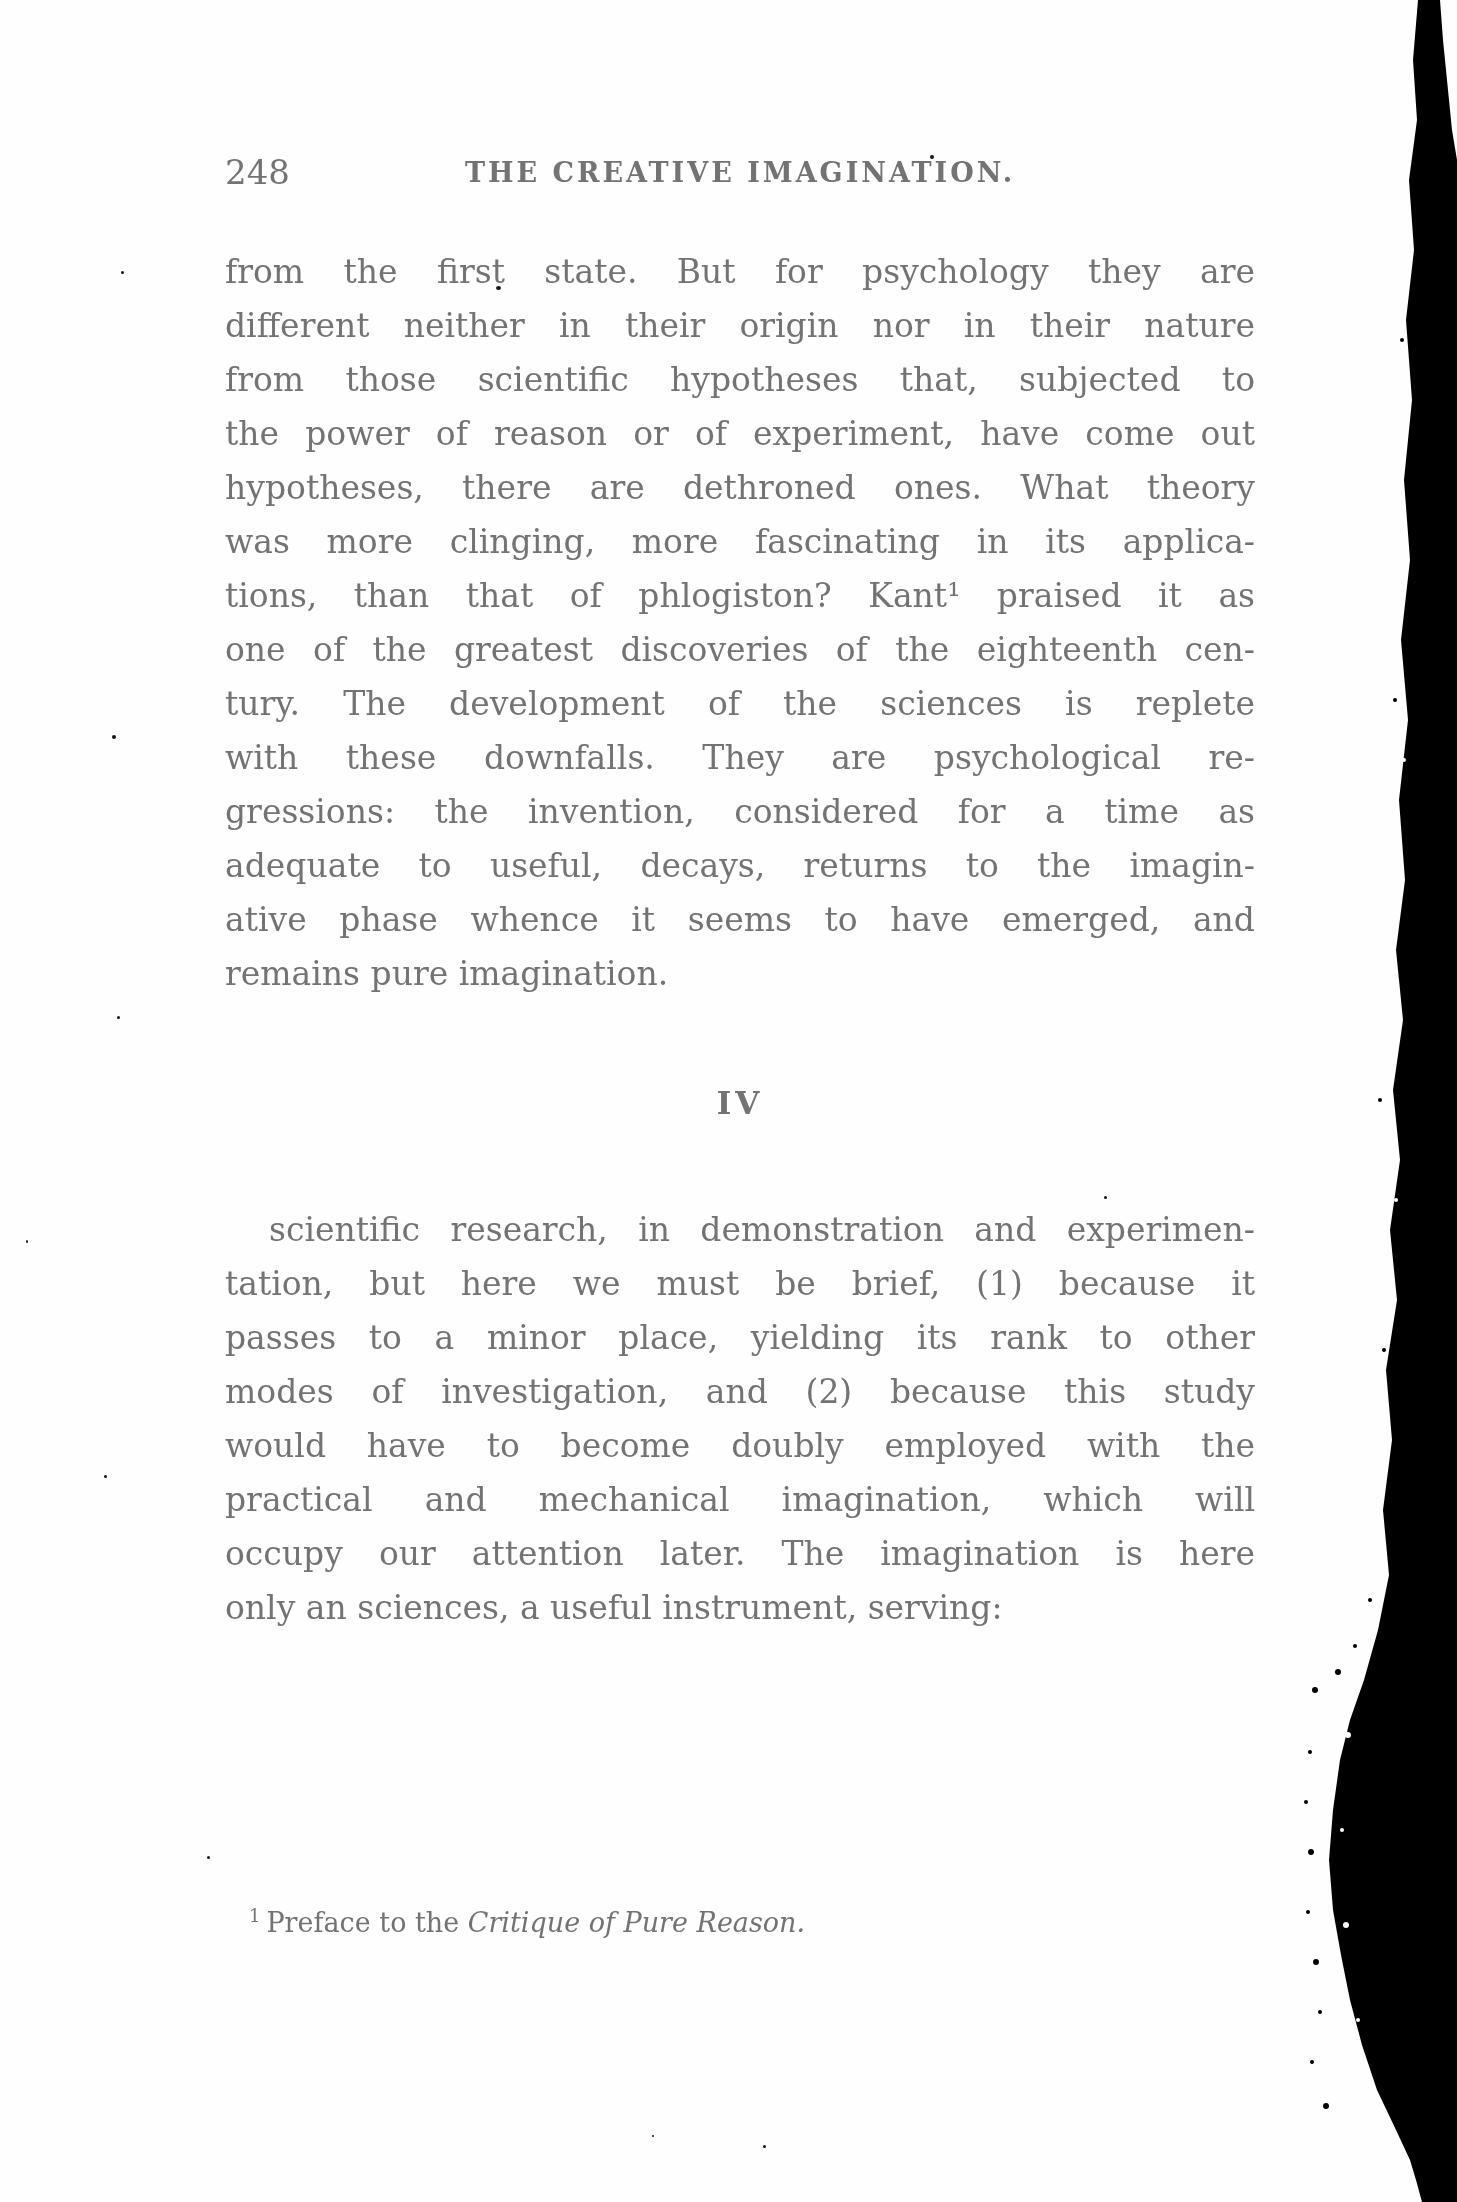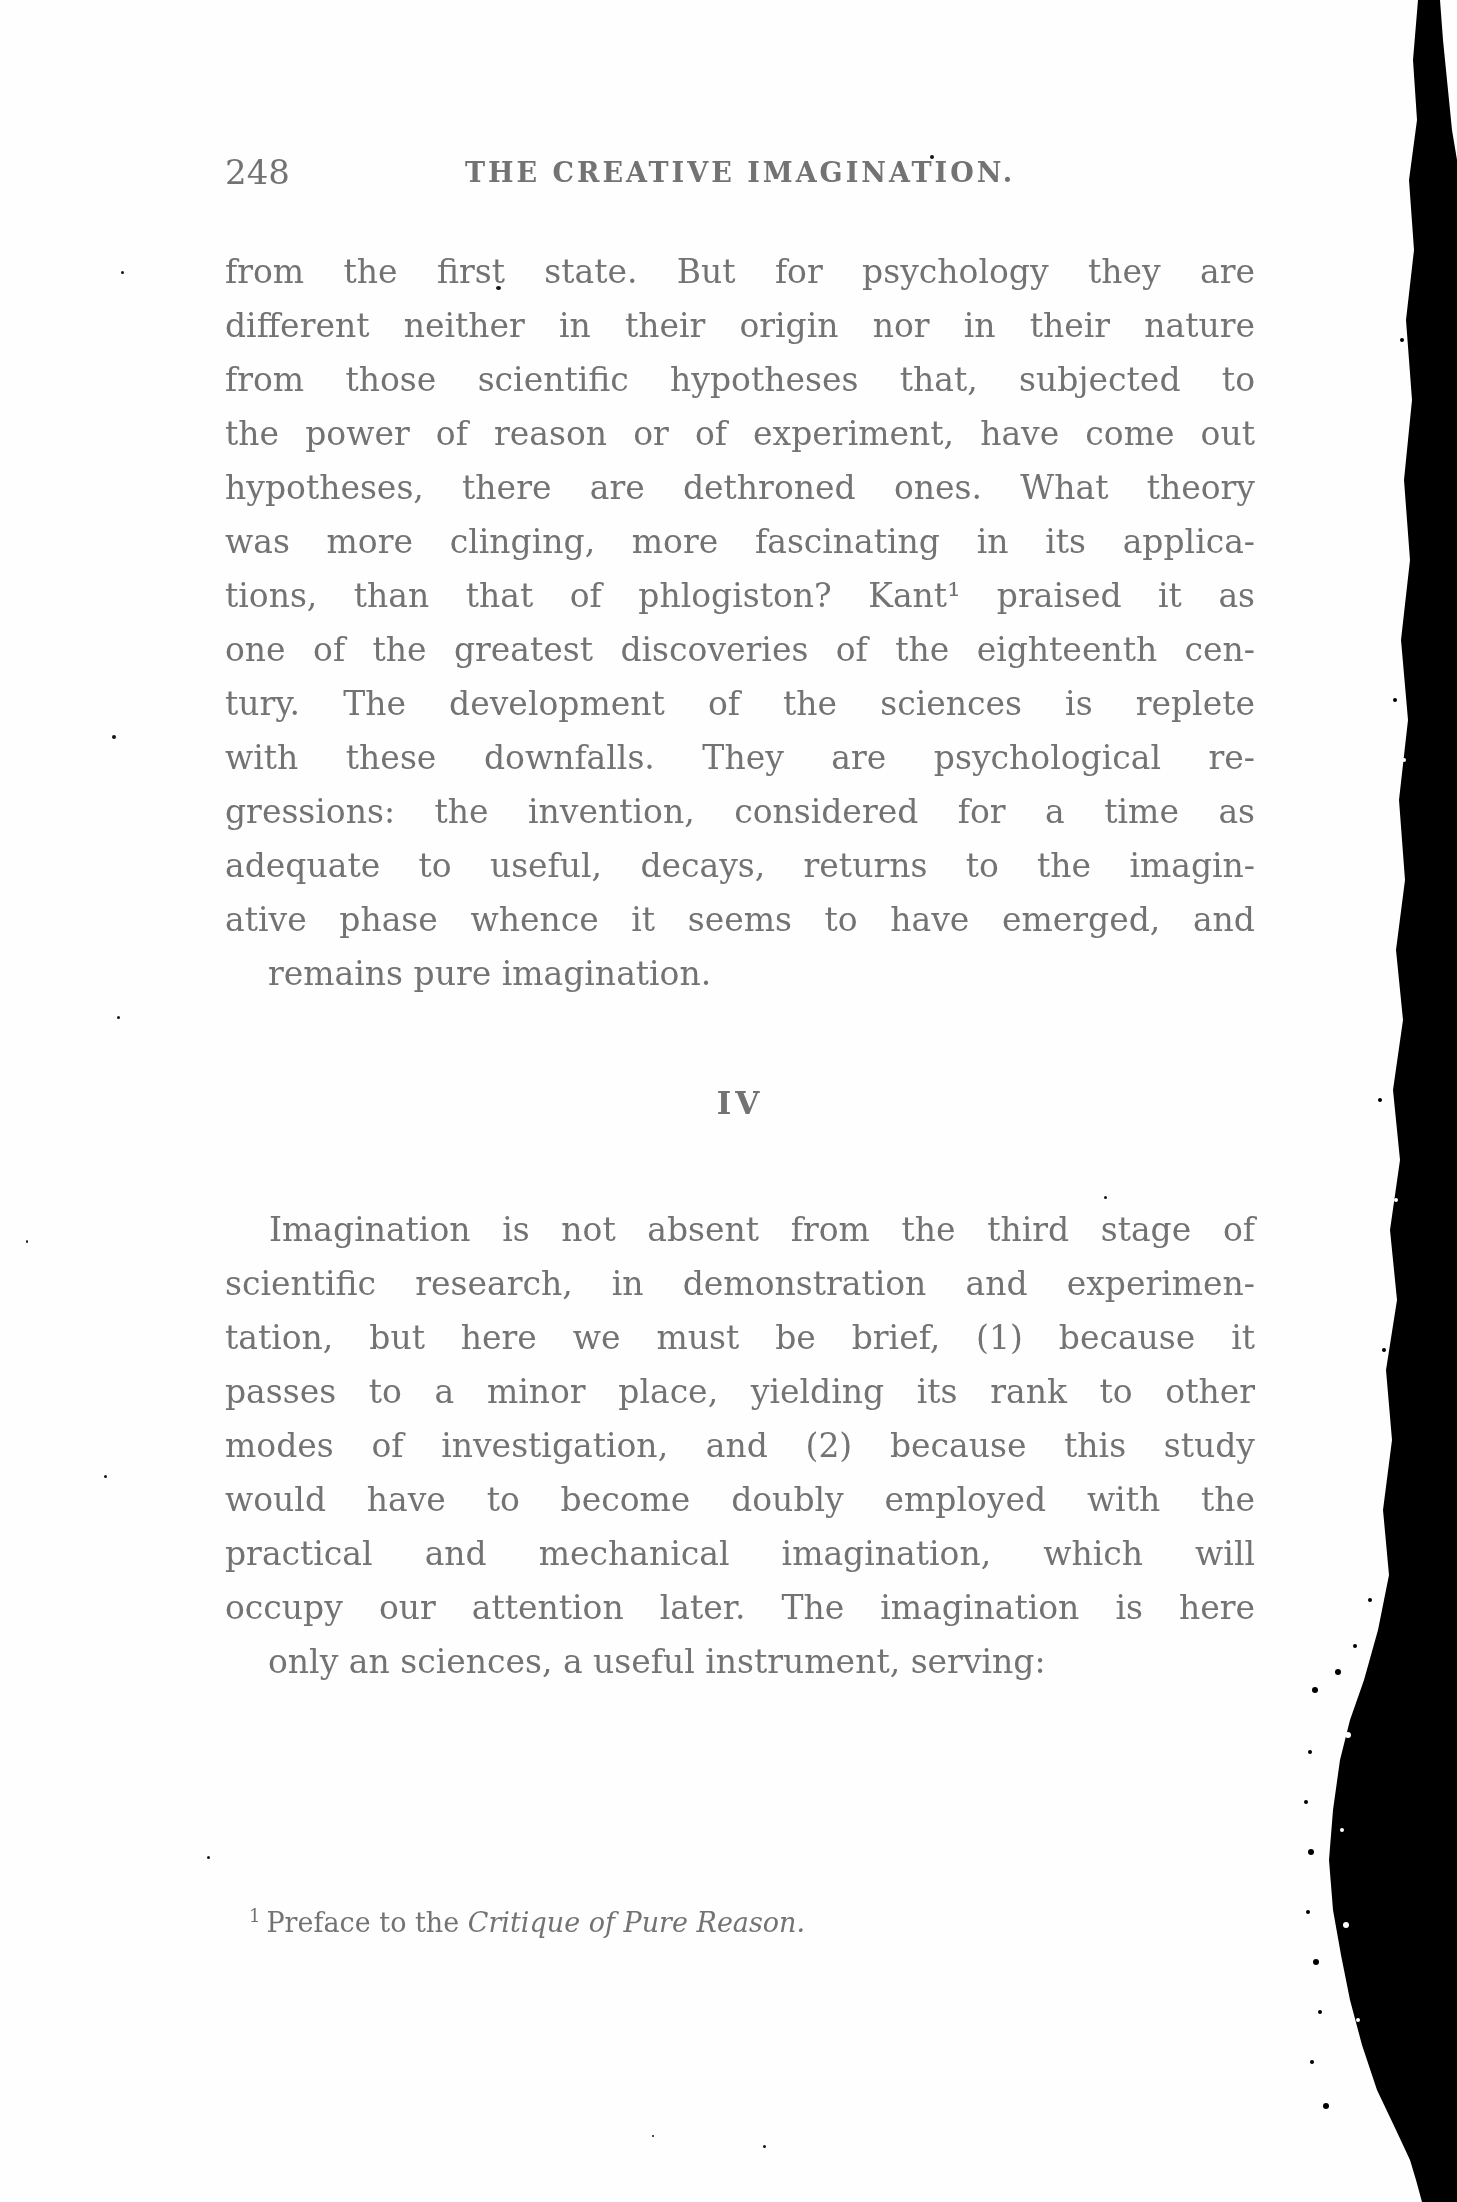--- a/index.html
+++ b/index.html
@@ -25,21 +25,21 @@
     font-size:27px; font-weight:bold; letter-spacing:3px;
     line-height:34px;
   }
   
   .para { position:absolute; left:225px; width:1030px; }
   .para .line {
     height:54px; line-height:54px; font-size:33px;
     text-align:justify; text-align-last:justify;
     white-space:normal;
   }
-  .para .line:last-child { text-align-last:left;margin-left:43px; }
+  .para .line:last-child { text-align-last:left; }
   .para.indent .line:first-child { text-indent:44px; }
   #para1 { top:245px; }
   #para2 { top:1203px; }
   #para3 { top:1700px; }
   .section-heading {
     position:absolute; left:225px; top:1076px; width:1030px; height:54px;
     text-align:center; font-size:31px; font-weight:bold;
     letter-spacing:4px; line-height:54px;
   }
   
@@ -79,21 +79,20 @@
       <div class="line">with these downfalls. They are psychological re-</div>
       <div class="line">gressions: the invention, considered for a time as</div>
       <div class="line">adequate to useful, decays, returns to the imagin-</div>
       <div class="line">ative phase whence it seems to have emerged, and</div>
       <div class="line">remains pure imagination.</div>
     </div>
 
   <div class="section-heading">IV</div>
 
   <div id="para2" class="para indent">
-      <div class="line">Imagination is not absent from the third stage of</div>
       <div class="line">scientific research, in demonstration and experimen-</div>
       <div class="line">tation, but here we must be brief, (1) because it</div>
       <div class="line">passes to a minor place, yielding its rank to other</div>
       <div class="line">modes of investigation, and (2) because this study</div>
       <div class="line">would have to become doubly employed with the</div>
       <div class="line">practical and mechanical imagination, which will</div>
       <div class="line">occupy our attention later. The imagination is here</div>
       <div class="line">only an sciences, a useful instrument, serving:</div>
     </div>
 

